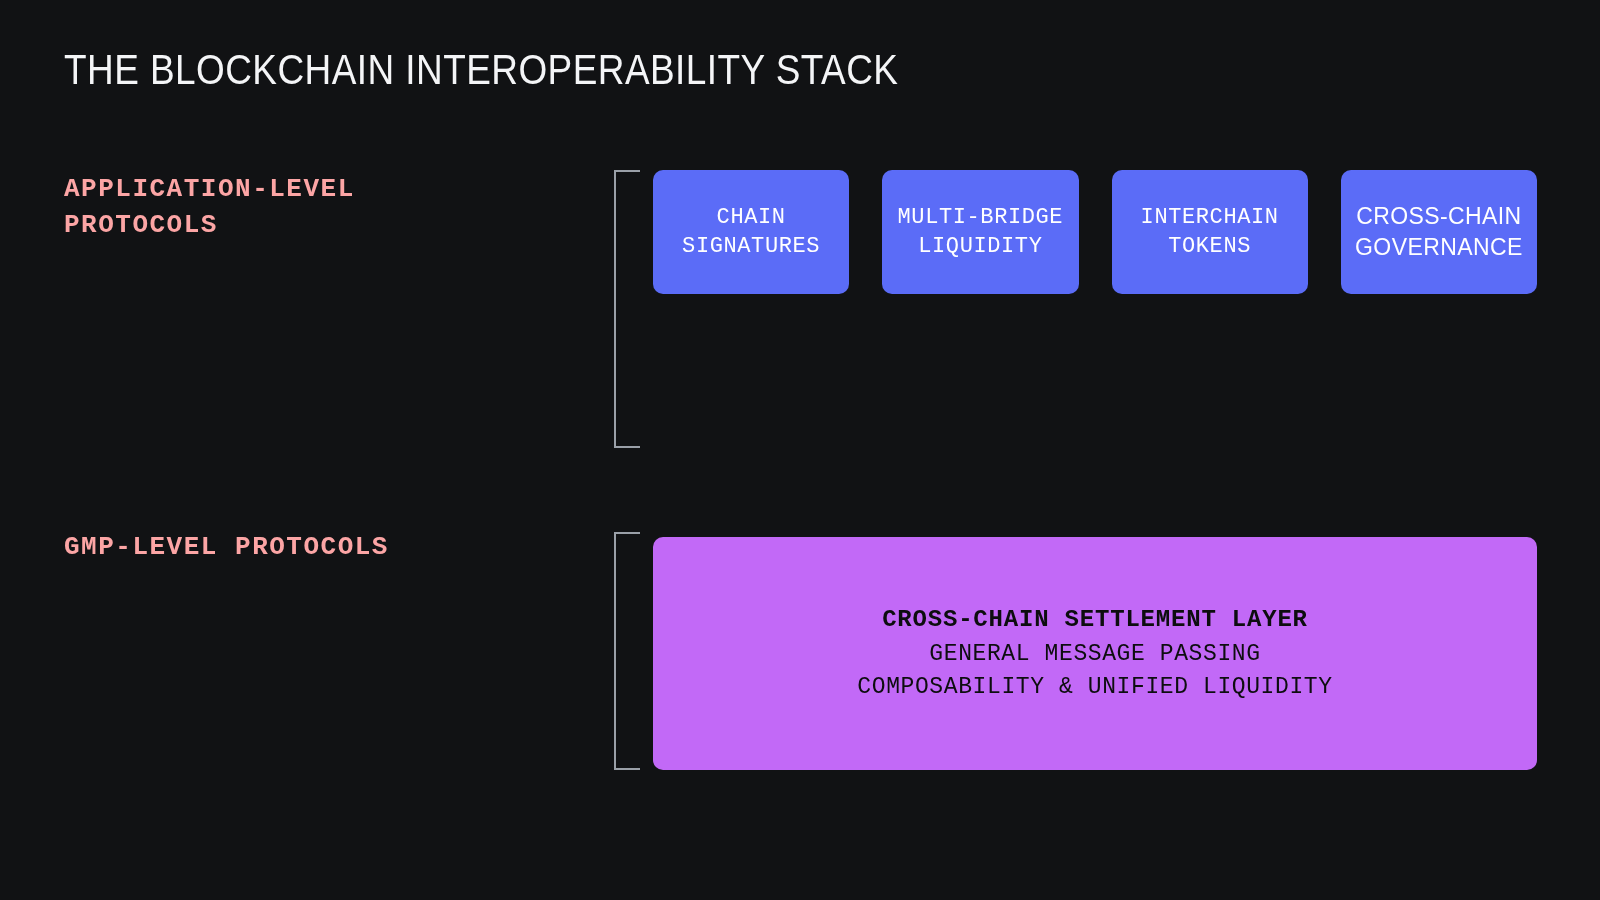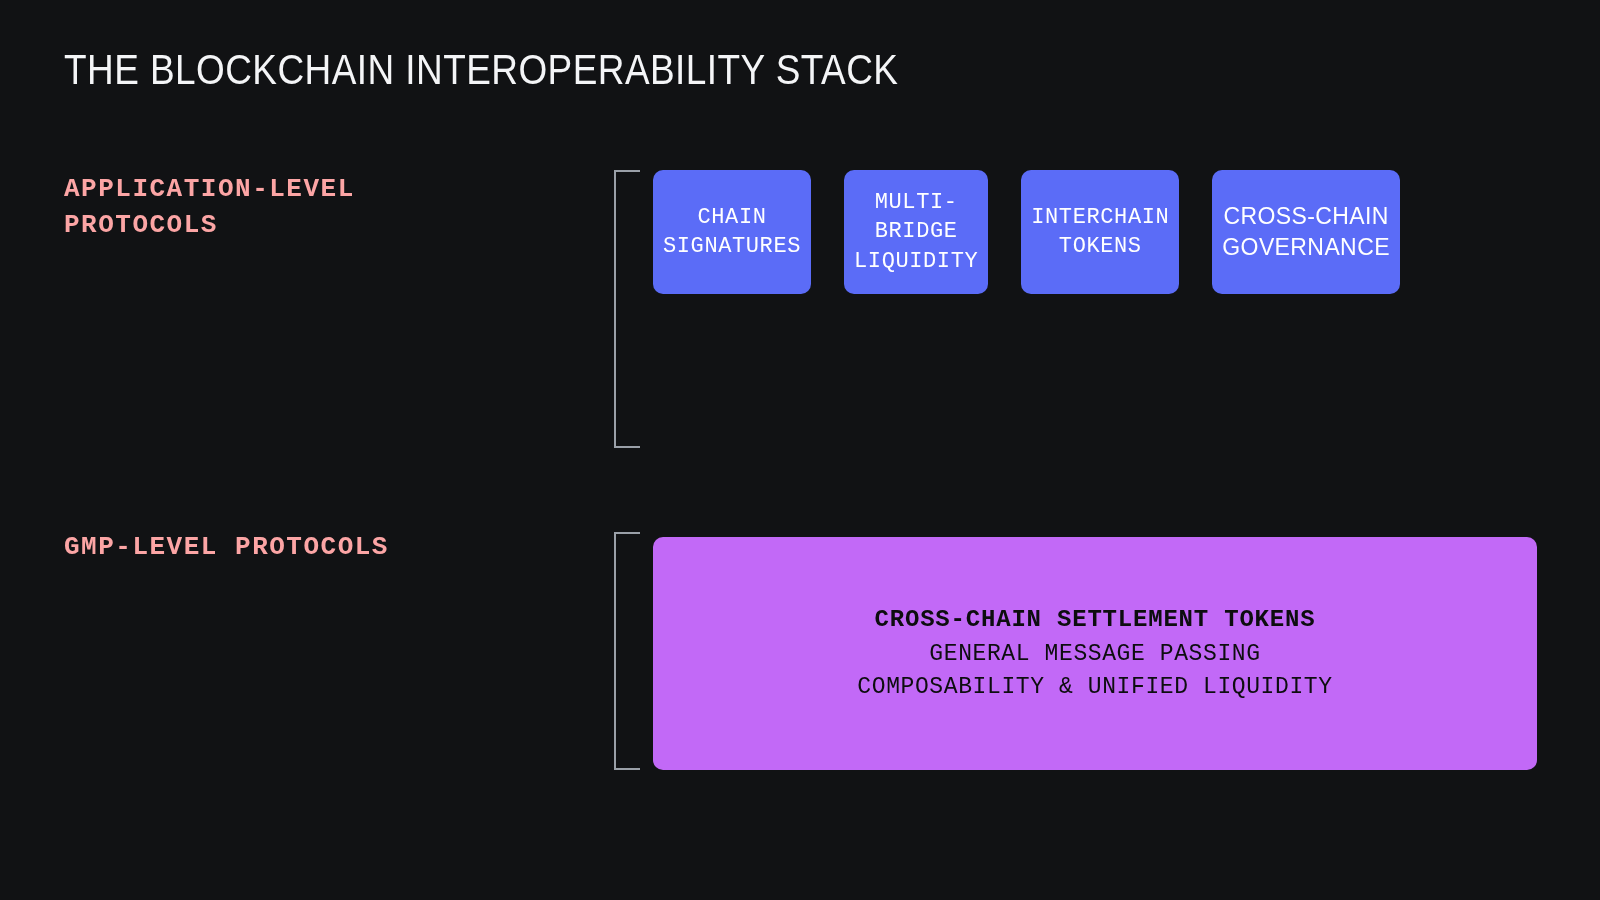--- a/index.html
+++ b/index.html
@@ -63,21 +63,21 @@
   }
   #bracket-app{ left:614px; top:170px; width:26px; height:278px; }
   #bracket-gmp{ left:614px; top:532px; width:26px; height:238px; }
 
   
   .card-grid{
     position:absolute;
     left:653px; top:170px;
     width:884px;
     display:grid;
-    grid-template-columns:repeat(5,1fr);
+    grid-template-columns:repeat(4,1fr);
     grid-auto-rows:124px;
     column-gap:33px;
     row-gap:36px;
   }
   .card{
     background:#5b6cf7;
     border-radius:10px;
     display:flex;
     align-items:center;
     justify-content:center;
@@ -145,18 +145,18 @@
 TOKENS</div>
     <div class="card sans">CROSS-CHAIN
 GOVERNANCE</div>
   </div>
 
   <div class="section-label" id="gmp-label">GMP-LEVEL PROTOCOLS</div>
 
   <div class="bracket" id="bracket-gmp"></div>
 
   <div class="settlement">
-    <div class="headline">CROSS-CHAIN SETTLEMENT TOKENS</div>
+    <div class="headline">CROSS-CHAIN SETTLEMENT LAYER</div>
     <div class="sub">GENERAL MESSAGE PASSING</div>
     <div class="sub">COMPOSABILITY &amp; UNIFIED LIQUIDITY</div>
   </div>
 
 </div>
 
 </body></html>

